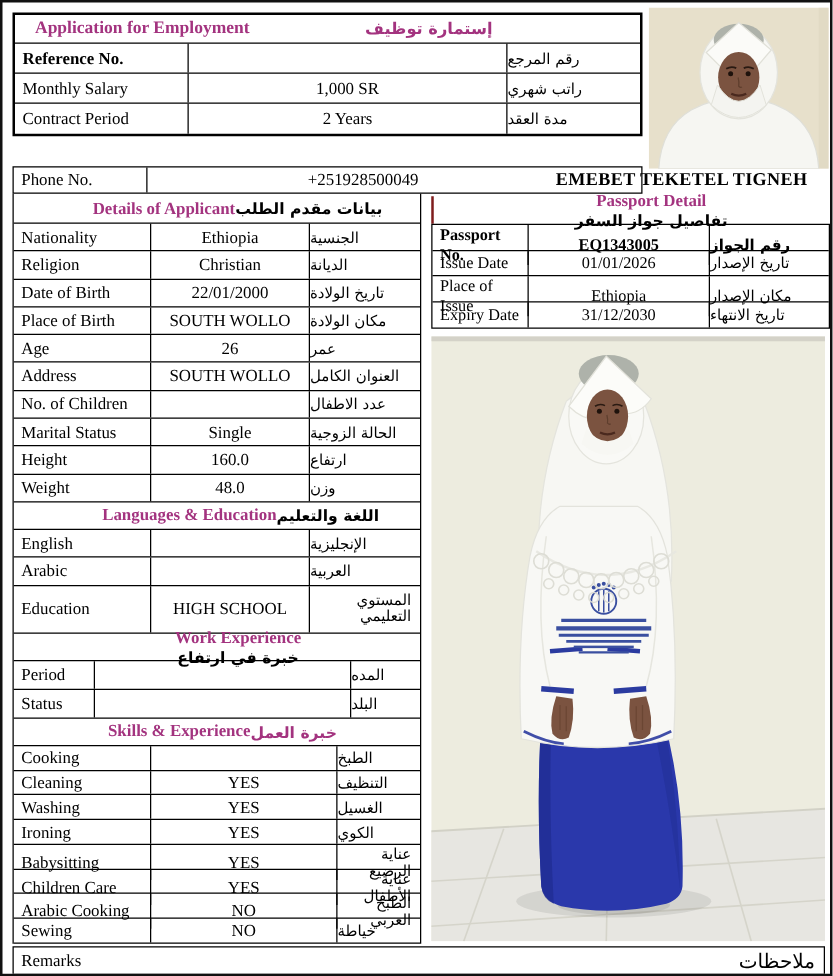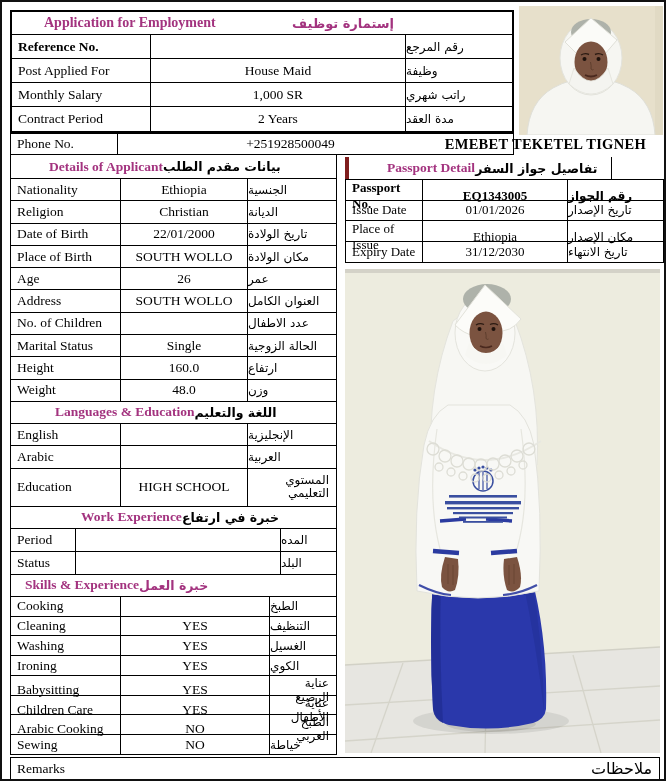--- a/index.html
+++ b/index.html
@@ -11,30 +11,30 @@
     color:#000; overflow:hidden;
   }
   .ar { font-family:"DejaVu Sans",sans-serif; direction:rtl; }
 
   
   .t-row { display:grid; align-items:center; border-bottom:1px solid #000; }
   .c-label { padding-left:6px; border-right:1px solid #000; height:100%; display:flex; align-items:center; font-size:13.5px; }
   .c-value { text-align:center; border-right:1px solid #000; height:100%; display:flex; align-items:center; justify-content:center; font-size:13.5px; }
   .c-ar    { text-align:right; padding-right:7px; height:100%; display:flex; align-items:center; justify-content:flex-end; font-size:12px; }
 
-  .sec-head { display:flex; align-items:center; justify-content:flex-start;
+  .sec-head { display:flex; align-items:center; justify-content:center;
               border-bottom:1px solid #000; font-weight:700; font-size:13.5px; }
   .sec-head .en { color:var(--accent); }
   .sec-head .ar { color:#000; font-size:12.5px; font-weight:700; }
   .sec-head.all-accent .ar { color:var(--accent); }
 
   
   .top-table { position:absolute; left:8px; top:8px; width:504px; border:2px solid #000; }
   .top-table .hdr { height:23px; display:flex; align-items:center; border-bottom:1px solid #000; }
-  .top-table .hdr .en { color:var(--accent); font-weight:700; font-size:14px; padding-left:32px; }
+  .top-table .hdr .en { color:var(--accent); font-weight:700; font-size:14px; padding-left:16px; }
   .top-table .hdr .ar { color:var(--accent); font-weight:700; font-size:13px; margin-left:auto; margin-right:118px; }
   .top-table .t-row { grid-template-columns:139px 255px 1fr; height:24px; }
   .top-table div.t-row:last-of-type { border-bottom:none; }
   .top-table div.t-row:first-of-type .c-label { font-weight:700; }
 
   
   .photo-small { position:absolute; left:517px; top:4px; width:144px; height:129px; }
 
   
   .phone-row { position:absolute; left:8px; top:131px; width:504px; height:22px;
@@ -42,33 +42,33 @@
   .phone-row .lbl { width:107px; padding-left:6px; border-right:1px solid #000; height:100%; display:flex; align-items:center; font-size:13.5px; }
   .phone-row .val { width:345px; text-align:center; font-size:13.5px; }
   .applicant-name { position:absolute; top:131px; right:18px; height:22px; display:flex; align-items:center;
                     font-weight:700; font-size:14.5px; letter-spacing:.3px; }
 
   
   .left-col { position:absolute; left:8px; top:153px; width:327px; height:600px;
               border-left:1px solid #000; border-right:1px solid #000; }
   .h-details { height:24px; padding:0 5px 0 38px; }
   .h-lang    { height:22px; padding:0 6px 0 44px; }
-  .h-work    { height:22px; padding:0 36px 0 70px; }
+  .h-work    { height:22px; padding:0 36px 0 70px;flex-direction:column; }
   .h-skills  { height:22px; padding:0 5px 0 14px; }
 
   .tbl-details .t-row { grid-template-columns:110px 127px 1fr; height:22.3px; }
   .tbl-lang    .t-row { grid-template-columns:110px 127px 1fr; height:22.5px; }
   .edu-row            { grid-template-columns:110px 127px 1fr; height:38px; }
   .edu-row .c-ar { line-height:1.15; text-align:right; }
   .tbl-work    .t-row { grid-template-columns:65px 205px 1fr; height:23px; }
   .tbl-skills  .t-row { grid-template-columns:110px 149px 1fr; height:19.75px; }
 
   
-  .pass-head { position:absolute; left:343px; top:155px; width:267px; height:22px;
-               padding:0 8px 0 38px; border-left:4px solid #7f1d1d; border-right:1px solid #000; border-bottom:none; }
+  .pass-head { position:absolute; left:343px; top:155px; width:321px; height:22px;
+               padding:0 8px 0 38px; border-left:2px solid #7f1d1d; border-right:1px solid #000; border-bottom:none;flex-direction:column; }
   .pass-table { position:absolute; left:343px; top:177px; width:319px; border:1px solid #000; }
   .pass-table .t-row { grid-template-columns:77px 145px 1fr; height:20.5px; }
   .pass-table div.t-row:last-of-type { border-bottom:none; }
   .pass-table div.t-row:first-of-type { font-weight:700; }
   .pass-table .c-label { font-size:13px; }
   .pass-table .c-value { font-size:13px; }
 
   .photo-large { position:absolute; left:343px; top:267px; width:315px; height:484px; }
 
   
@@ -91,25 +91,20 @@
       <span class="ar">إستمارة توظيف</span>
     </div>
     <div>
 
         <div class="t-row">
           <span class="c-label">Reference No.</span>
           <span class="c-value"></span>
           <span class="c-ar ar">رقم المرجع</span>
         </div>
 
-        <div class="t-row">
-          <span class="c-label">Post Applied For</span>
-          <span class="c-value">House Maid</span>
-          <span class="c-ar ar">وظيفة</span>
-        </div>
 
         <div class="t-row">
           <span class="c-label">Monthly Salary</span>
           <span class="c-value">1,000 SR</span>
           <span class="c-ar ar">راتب شهري</span>
         </div>
 
         <div class="t-row">
           <span class="c-label">Contract Period</span>
           <span class="c-value">2 Years</span>

